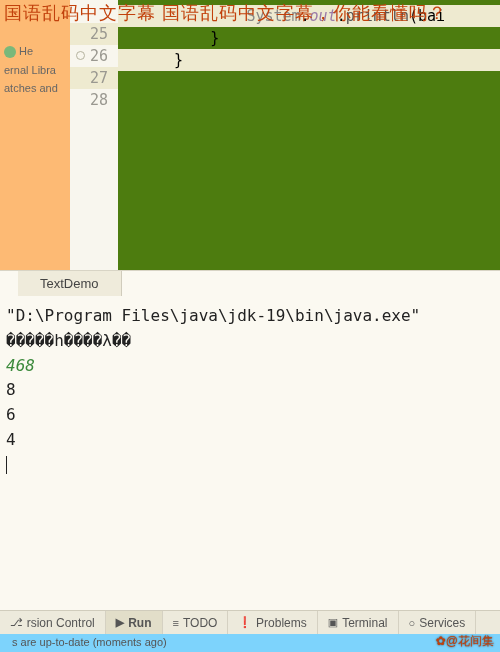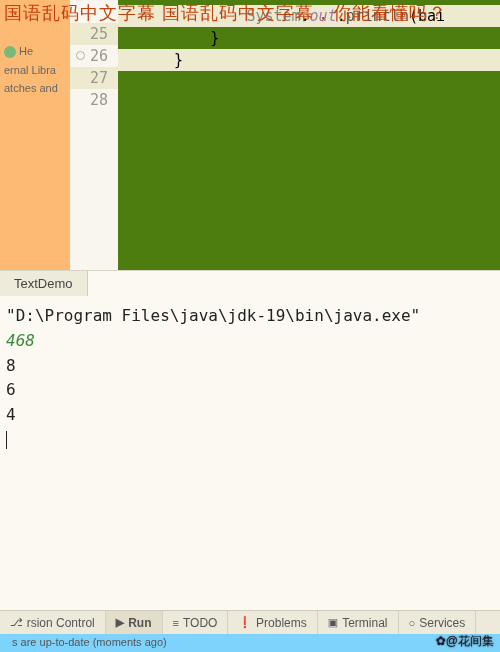--- a/index.html
+++ b/index.html
@@ -92,24 +92,25 @@
       top: 270px;
       left: 0;
       right: 0;
       bottom: 40px;
       background: #fbf9f1;
       border-top: 1px solid #d8d4c5;
     }
     .run-tab {
       display: inline-block;
       background: #efebdb;
-      padding: 5px 14px;
+      padding: 5px 22px;
       font-size: 13px;
       color: #444;
       border-right: 1px solid #d0ccbc;
+      margin-left: 18px;
     }
     .console {
       padding: 8px 6px;
       font-family: 'Consolas', monospace;
       font-size: 16px;
       line-height: 1.55;
       color: #222;
     }
     .console-line { white-space: pre-wrap; }
     .console-green { color: #3c8a3c; font-style: italic; }
@@ -152,21 +153,21 @@
       background: #7dd3fc;
       font-size: 11px;
       color: #555;
       padding: 2px 12px;
     }
     .watermark {
       position: absolute;
       bottom: 2px;
       right: 6px;
       font-size: 12px;
-      color: #0f172a;
+      color: #c2410c;
       z-index: 200;
       text-shadow: 0 0 2px #333;
     }
     .he-icon {
       display: inline-block;
       width: 12px;
       height: 12px;
       border-radius: 50%;
       background: #7ab87a;
       margin-right: 3px;
@@ -195,20 +196,21 @@
       <div class="code-line">        }</div>
       <div class="code-line highlight">    }</div>
       <div class="code-line"></div>
     </div>
 </div>
 
 <div class="run-panel">
   <div class="run-tab">TextDemo</div>
   <div class="console" id="console">
       <div class="console-line ">"D:\Program Files\java\jdk-19\bin\java.exe"</div>
+      <div class="console-line ">�����h����λ��</div>
       <div class="console-line console-green">468</div>
       <div class="console-line ">8</div>
       <div class="console-line ">6</div>
       <div class="console-line ">4</div>
       <div class="console-line "></div>
       <div><span class="cursor"></span></div>
     </div>
 </div>
 
 <div class="bottom-bar" id="bottomBar">

